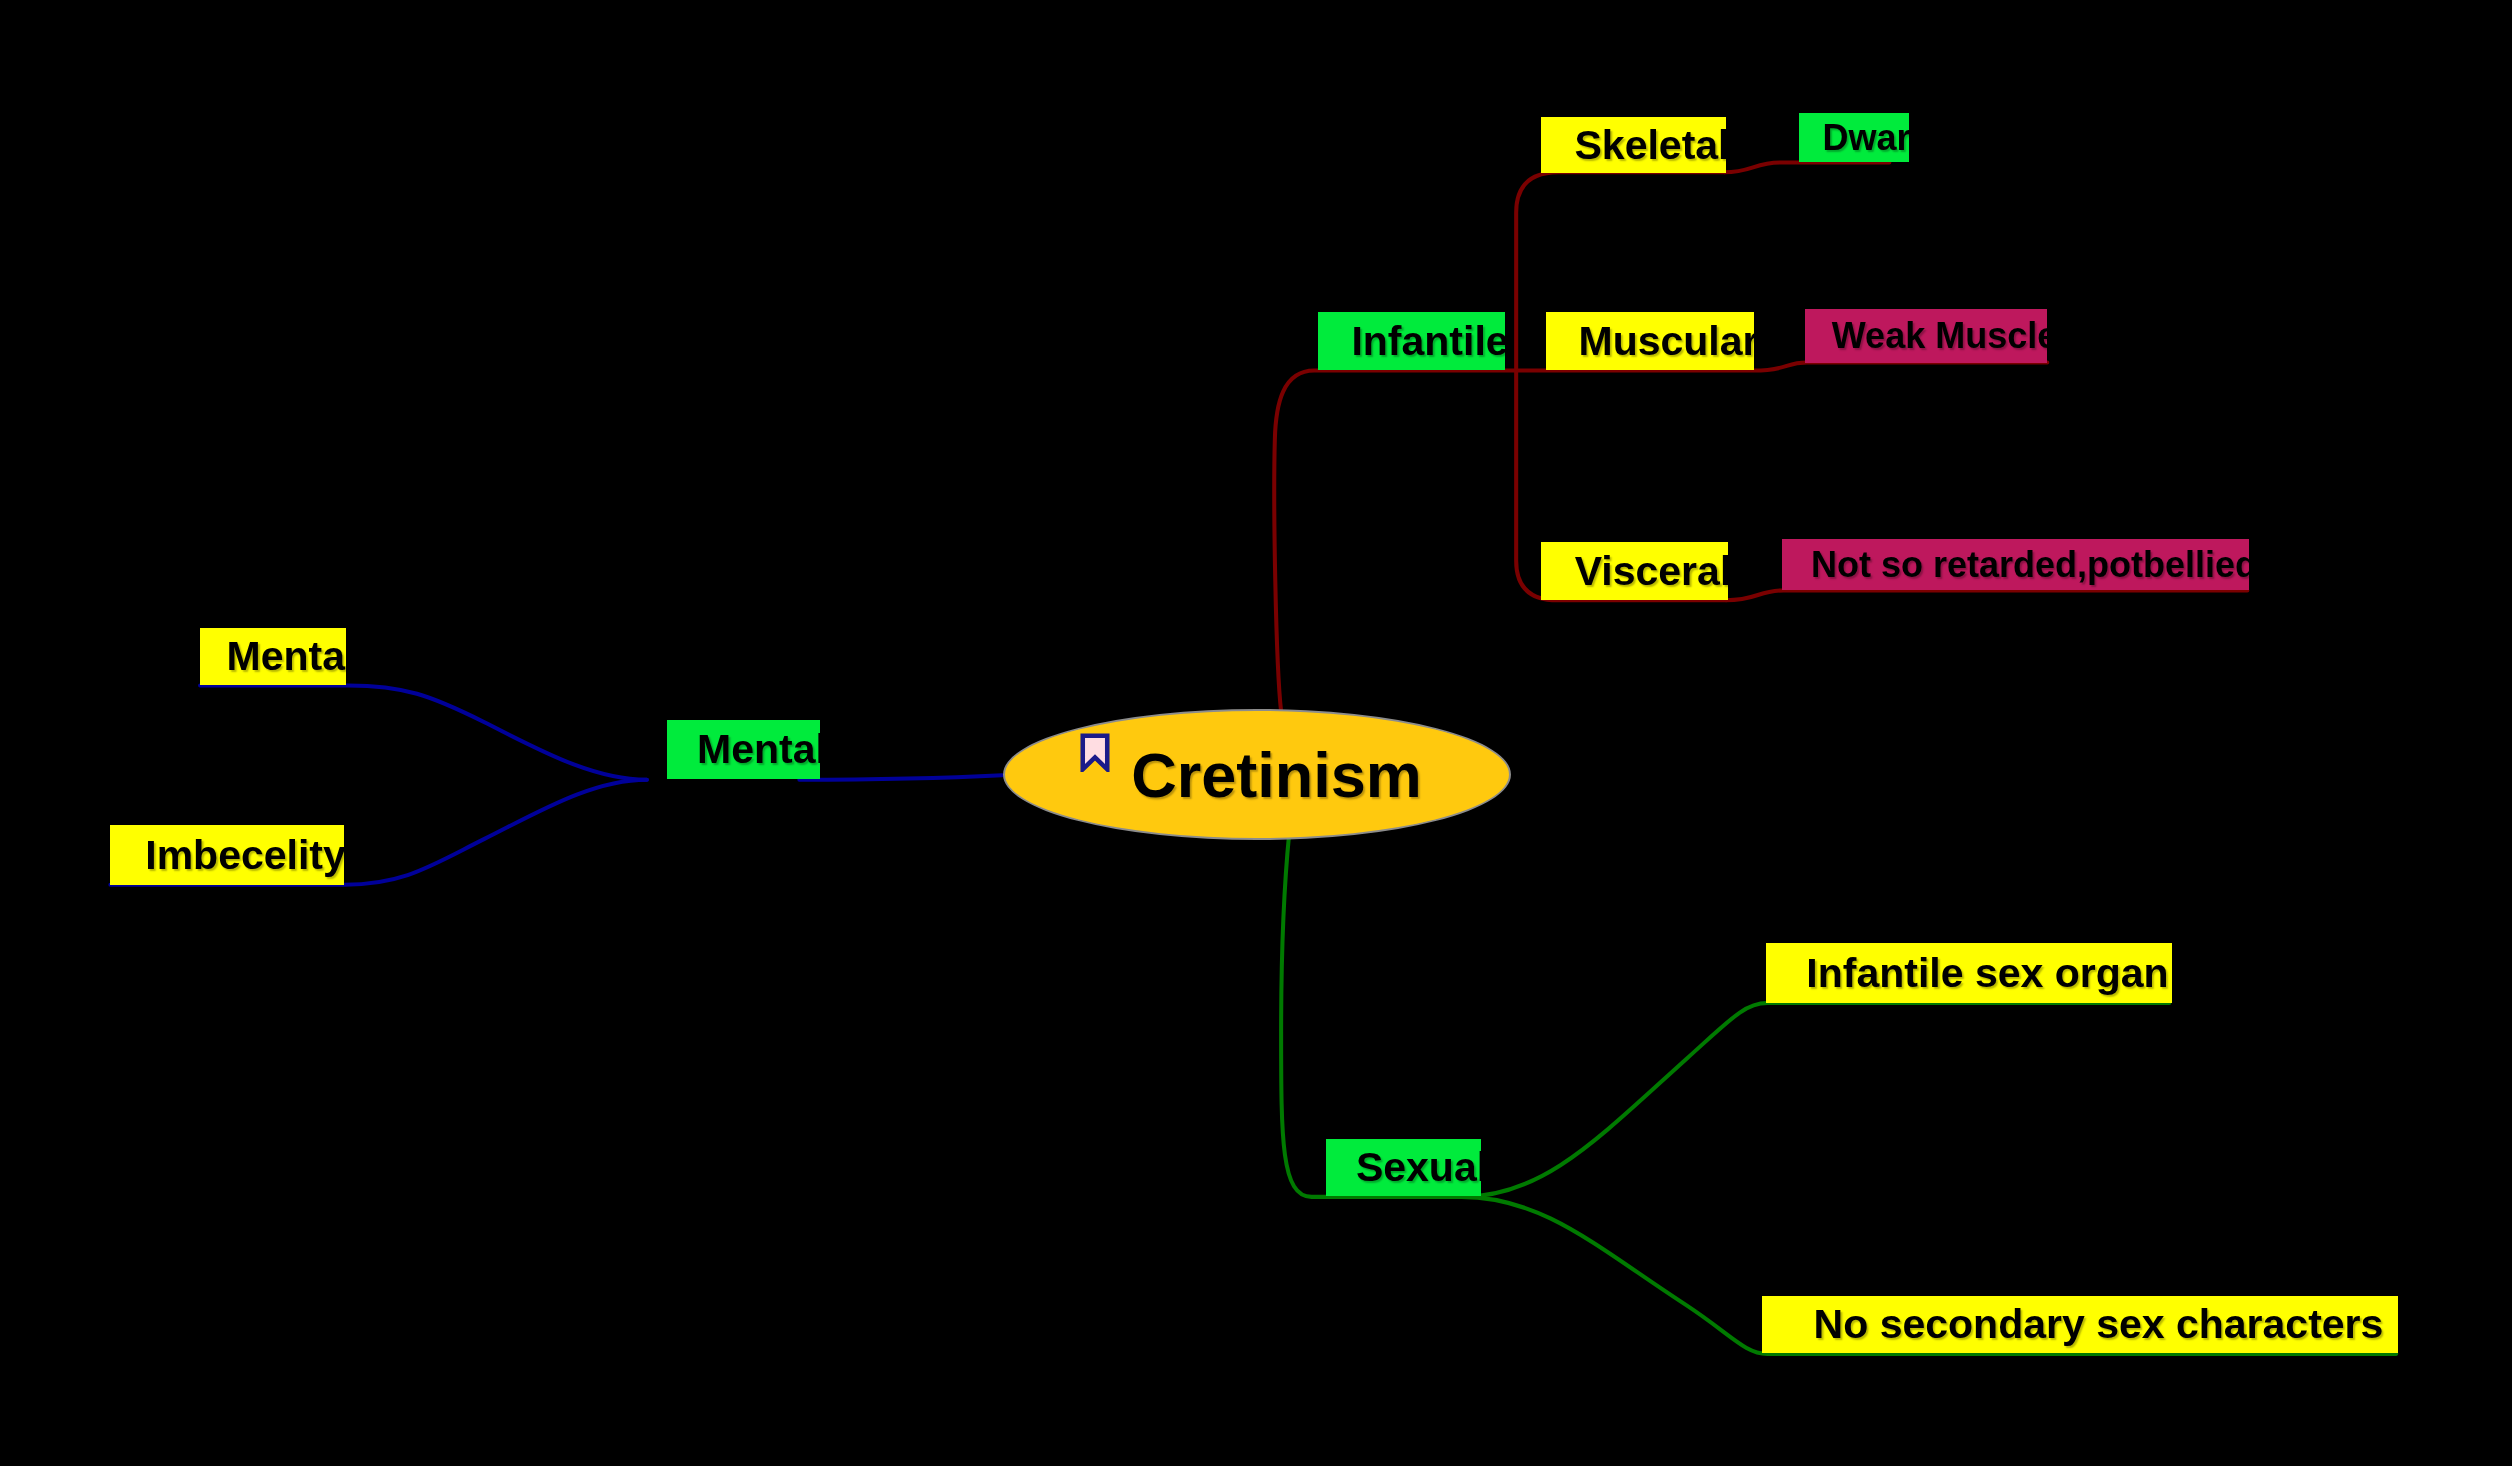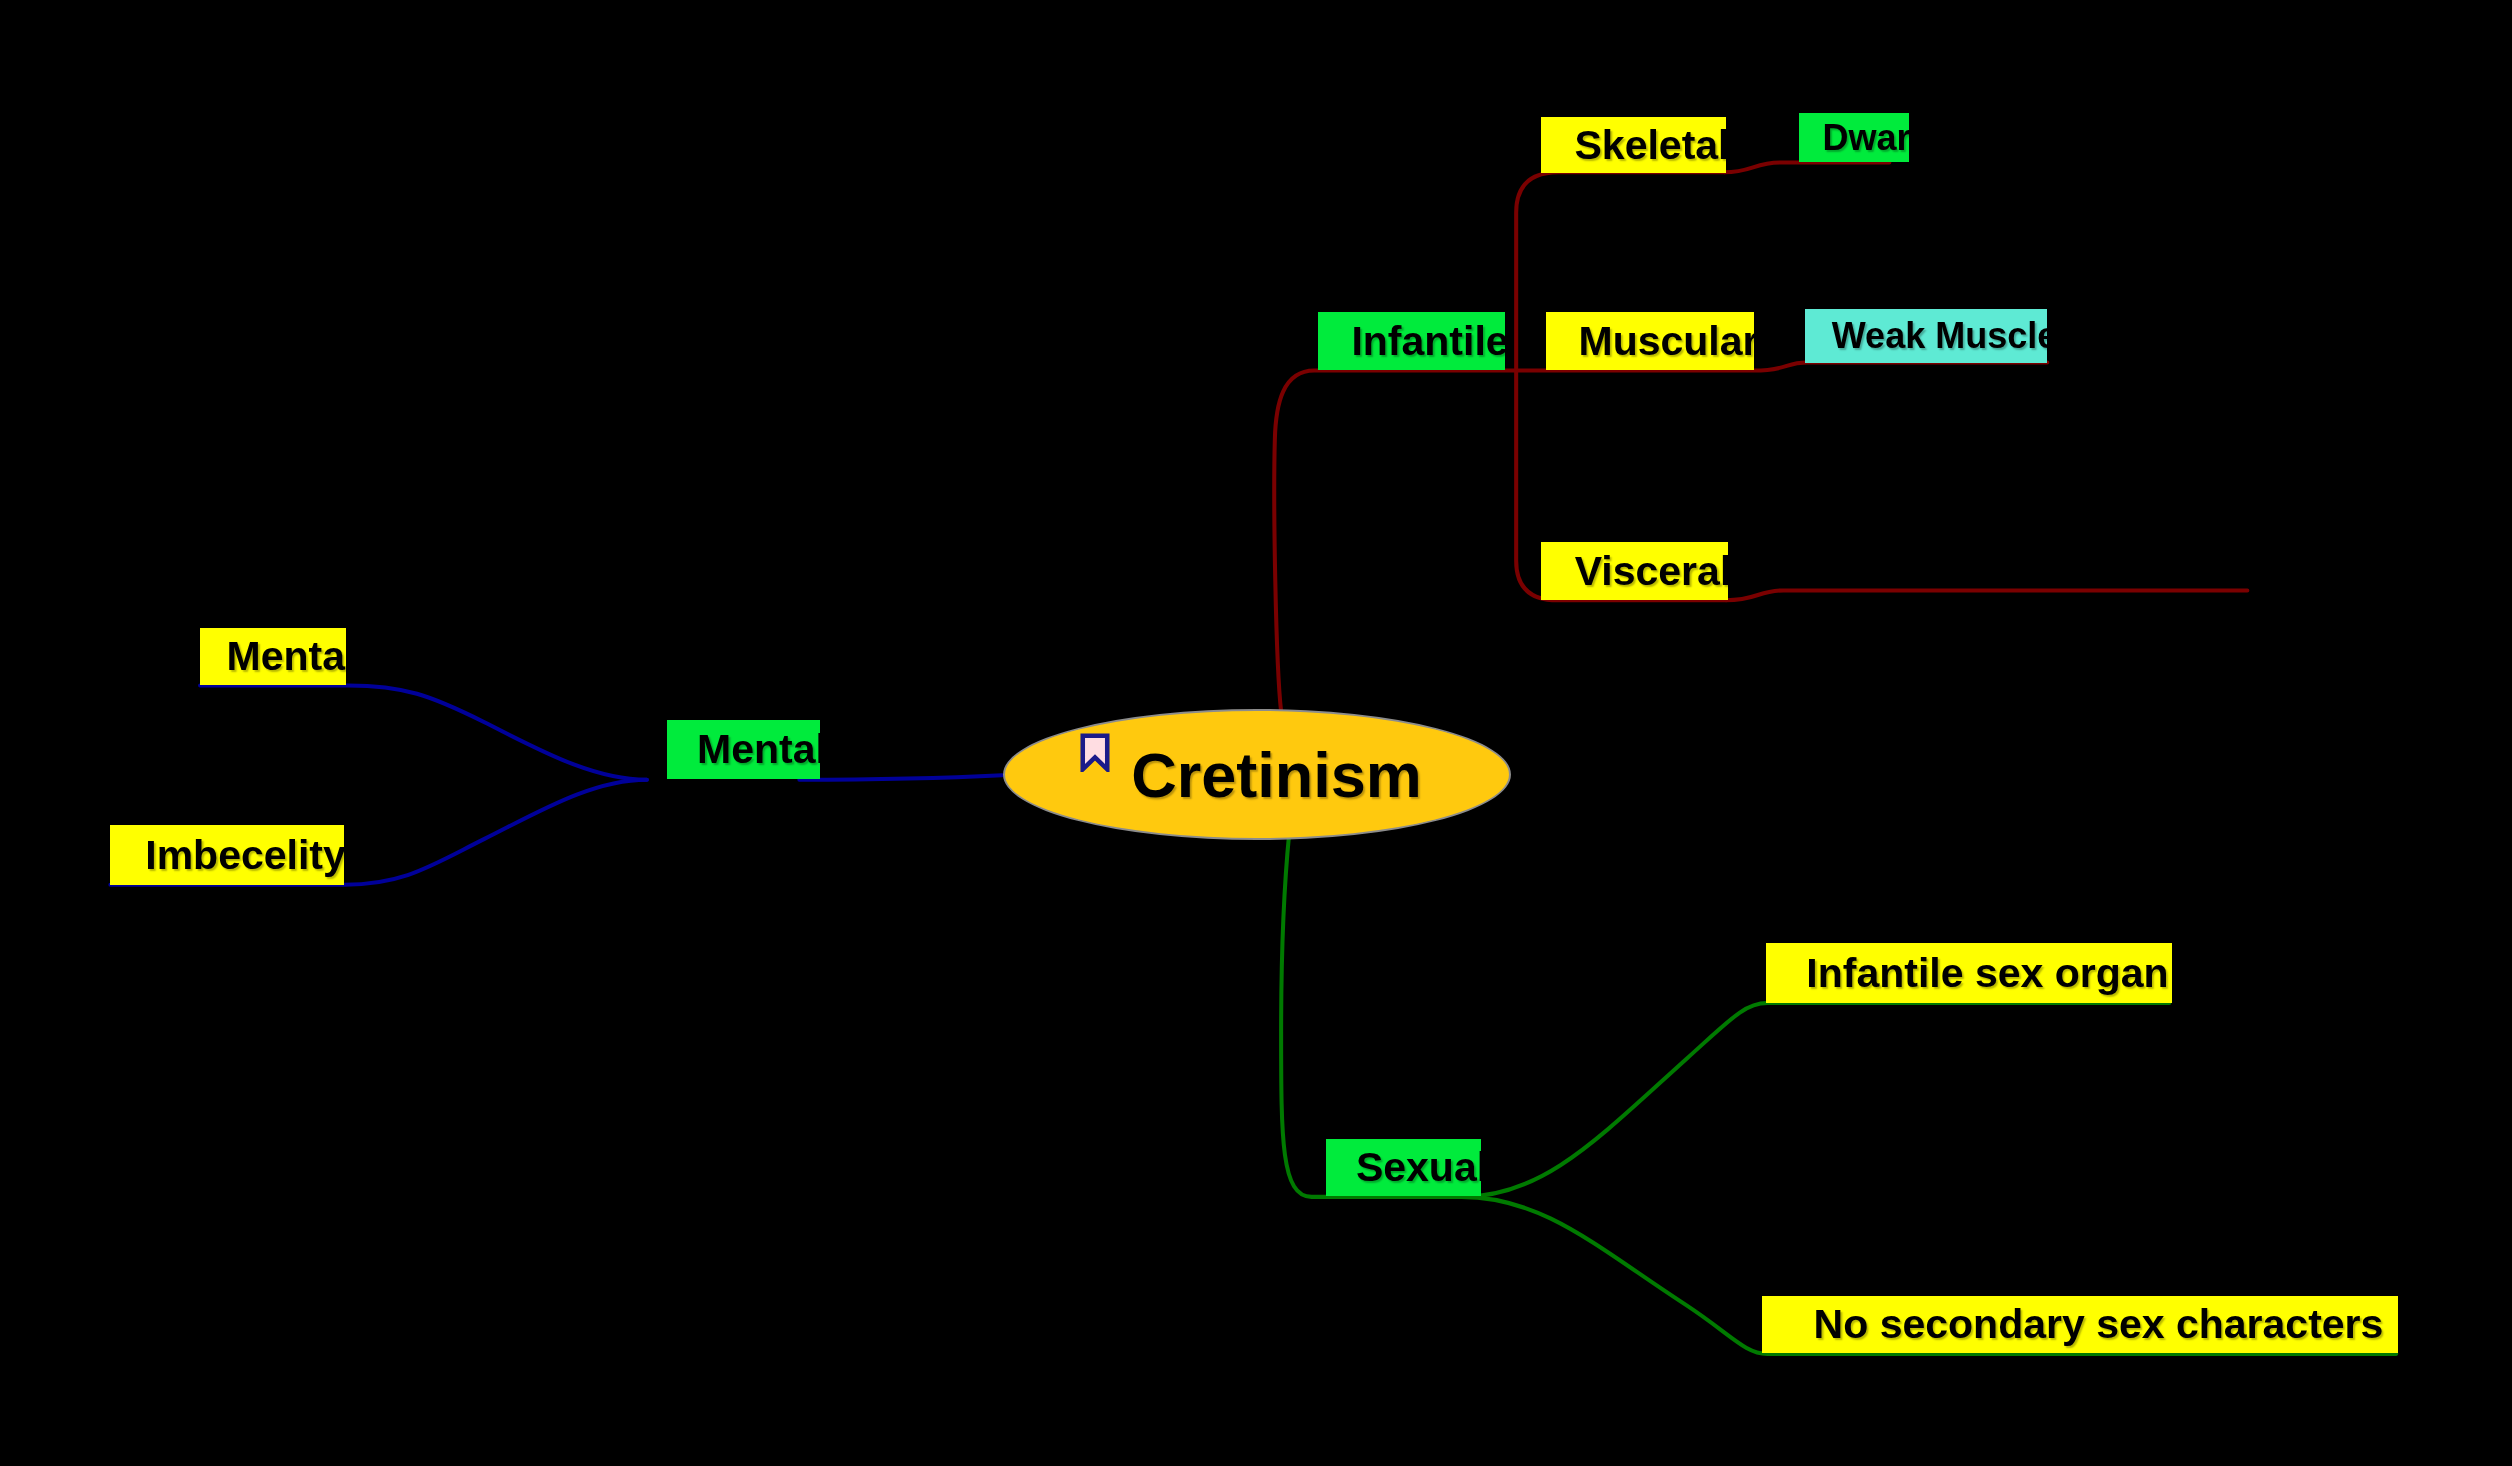--- a/index.html
+++ b/index.html
@@ -26,21 +26,21 @@
     display: flex;
     align-items: center;
     justify-content: center;
     text-shadow: 1.8px 1.8px 1.8px rgba(0,0,0,0.28);
     padding-left: 37px;
   }
   .cat    { font-size: 41px; }
   .detail { font-size: 36px; }
   .bg-yellow    { background: #ffff00; }
   .bg-green     { background: #00eb3c; margin-left: 20px; }
-  .bg-turquoise { background: #5eead4; }
+  .bg-turquoise { background: #be185d; }
   .root-ellipse {
     position: absolute;
     left: 1003px; top: 709px;
     width: 504px; height: 127px;
     background: #ffc90e;
     border: 2.7px solid #8c8c8c;
     border-radius: 50%;
     display: flex;
     align-items: center;
     justify-content: center;
@@ -95,20 +95,23 @@
   </div>
   <div class="node cat bg-yellow" style="left:1546px; top:312px; width:208px; height:58px;">
     <span>Muscular</span>
   </div>
   <div class="node detail bg-turquoise" style="left:1805px; top:309px; width:242px; height:54px;">
     <span>Weak Muscle</span>
   </div>
   <div class="node cat bg-yellow" style="left:1541px; top:542px; width:187px; height:58px;">
     <span>Visceral</span>
   </div>
+  <div class="node detail bg-turquoise" style="left:1782px; top:539px; width:467px; height:51px;">
+    <span>Not so retarded,potbellied</span>
+  </div>
 
   <div class="node cat bg-green" style="left:647px; top:720px; width:153px; height:59px;">
     <span>Mental</span>
   </div>
   <div class="node cat bg-yellow" style="left:200px; top:628px; width:146px; height:57px;">
     <span>Mental</span>
   </div>
   <div class="node cat bg-yellow" style="left:110px; top:825px; width:234px; height:60px;">
     <span>Imbecelity</span>
   </div>

